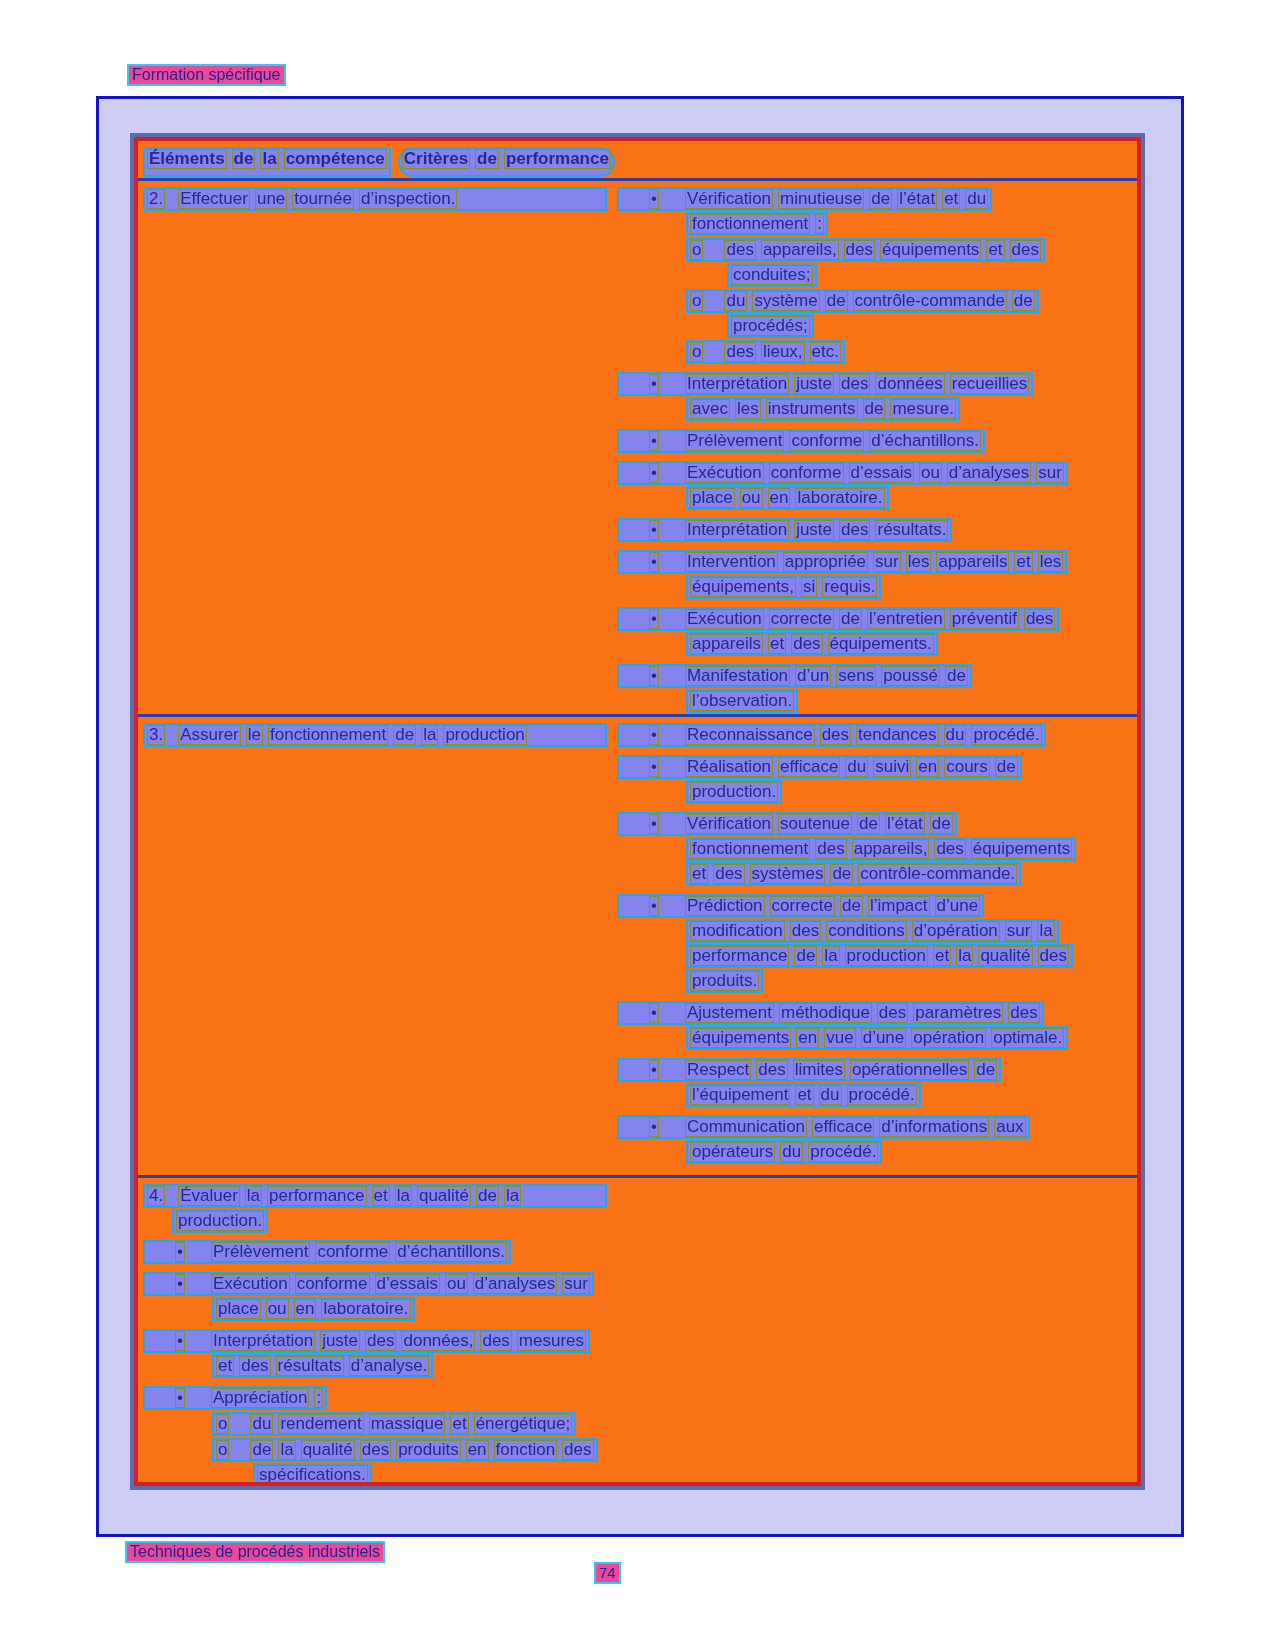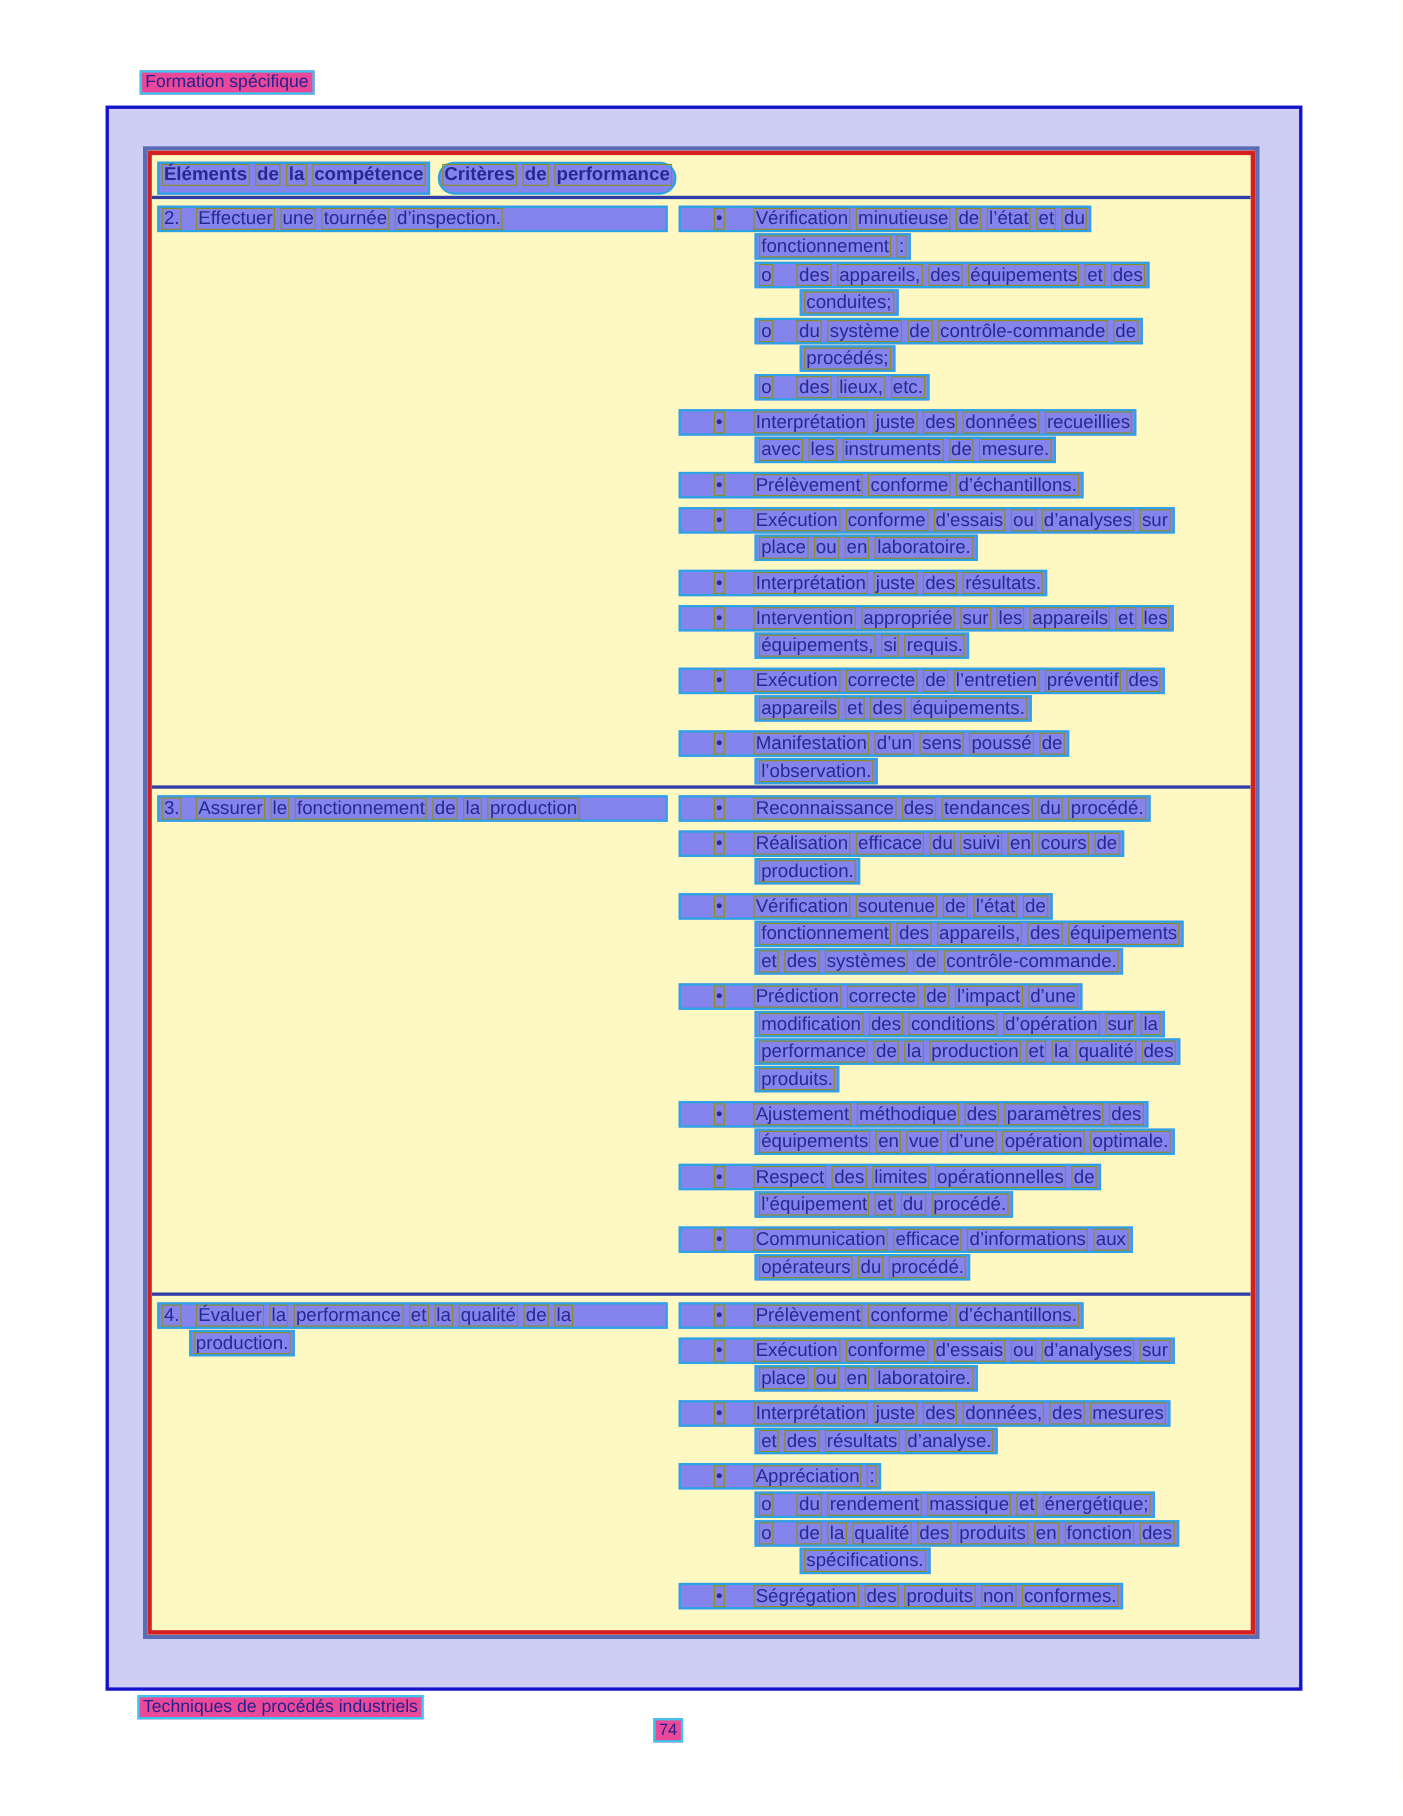--- a/index.html
+++ b/index.html
@@ -22,36 +22,36 @@
   .content-box {
     position:absolute; left:96px; top:96px; width:1088px; height:1441px;
     background:#cdcdf6; border:3px solid #1313c9;
   }
   
   .table-outer {
     position:absolute; left:31px; top:34px; width:1015px;
     border:4px solid #5a6cb4;
   }
   .table-inner {
-    border:4px solid #d61f1f; background:#fef9c3; height:1349px; overflow:hidden;
+    border:4px solid #d61f1f; background:#f97316; height:1349px; overflow:hidden;
   }
 
   .theader {
     display:flex; height:40px; border-bottom:3px solid #2e3ea6;
     padding:6px 0 0 5px;
   }
   .theader .line { font-weight:bold; }
   .hdr-col1 { width:492px; }
   .hdr-col2 { margin-left:7px;border-radius:15px; }
 
   .trow { display:flex; border-bottom:3px solid #2e3ea6; }
   .trow:last-child { border-bottom:none; }
   .trow:nth-child(1) { min-height:514px; }
   .trow:nth-child(2) { min-height:461px; }
-  .trow:nth-child(3) { min-height:345px; }
+  .trow:nth-child(3) { min-height:345px;flex-direction:column; }
   .tcol-left  { width:474px; padding:6px 0 0 5px; }
   .tcol-right { flex:1; padding:6px 0 0 5px; }
 
   
   .line {
     display:block; width:max-content; white-space:nowrap;
     background:#8484ec; border:2px solid #2aa4e6;
     color:#28288f; font-size:17px; line-height:18px;
     padding:0 2px; margin-bottom:1px;
   }

